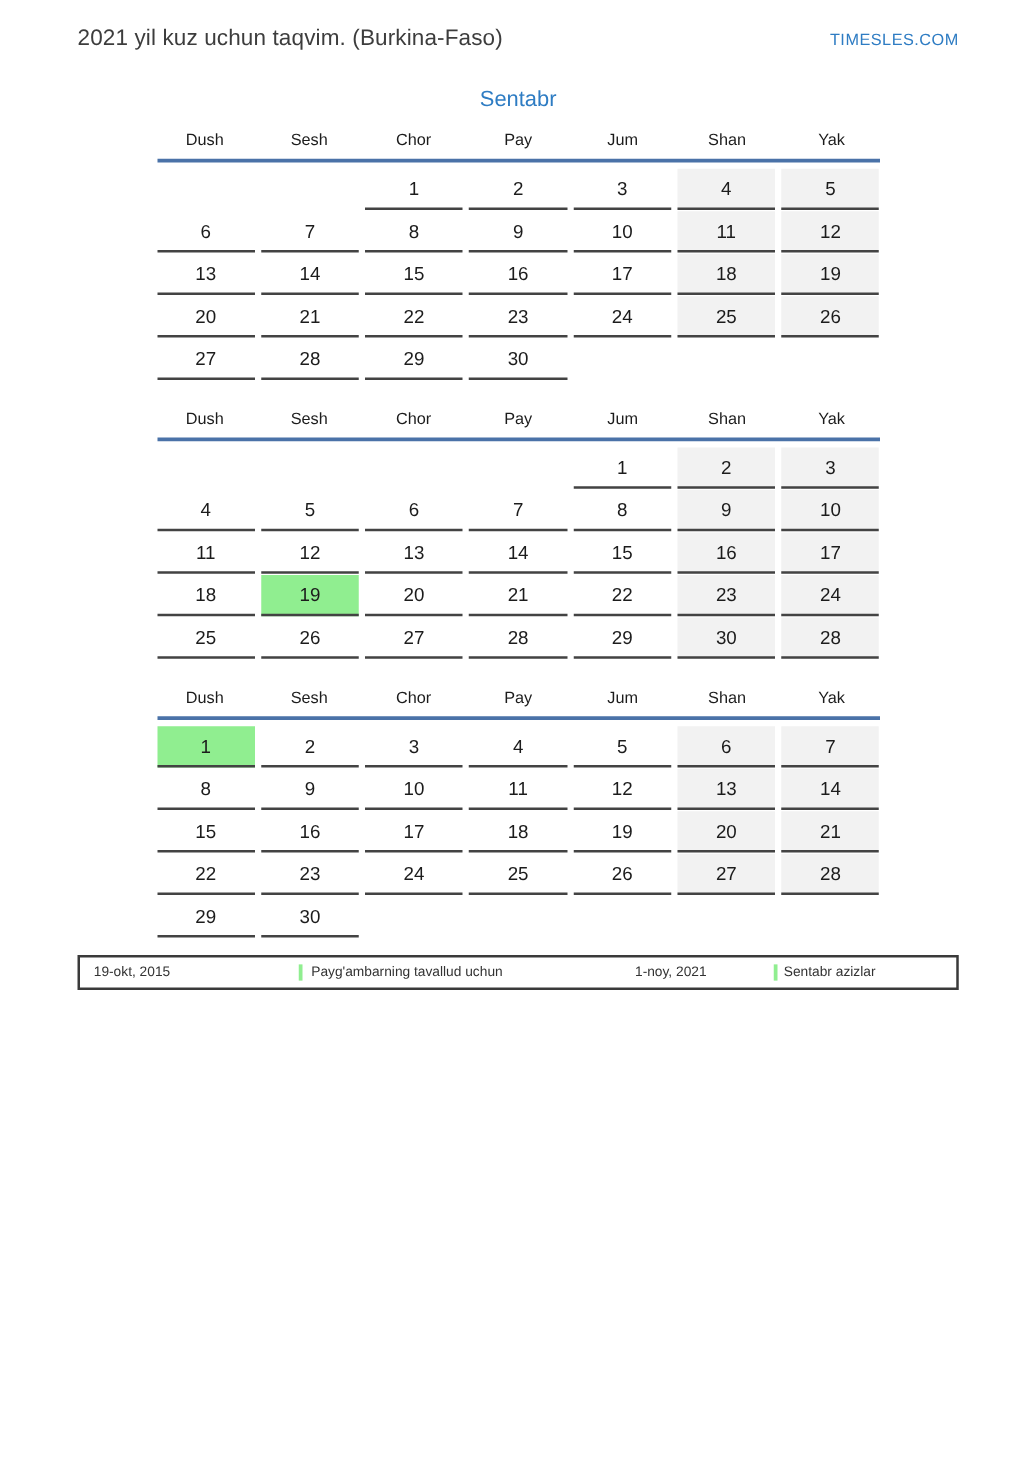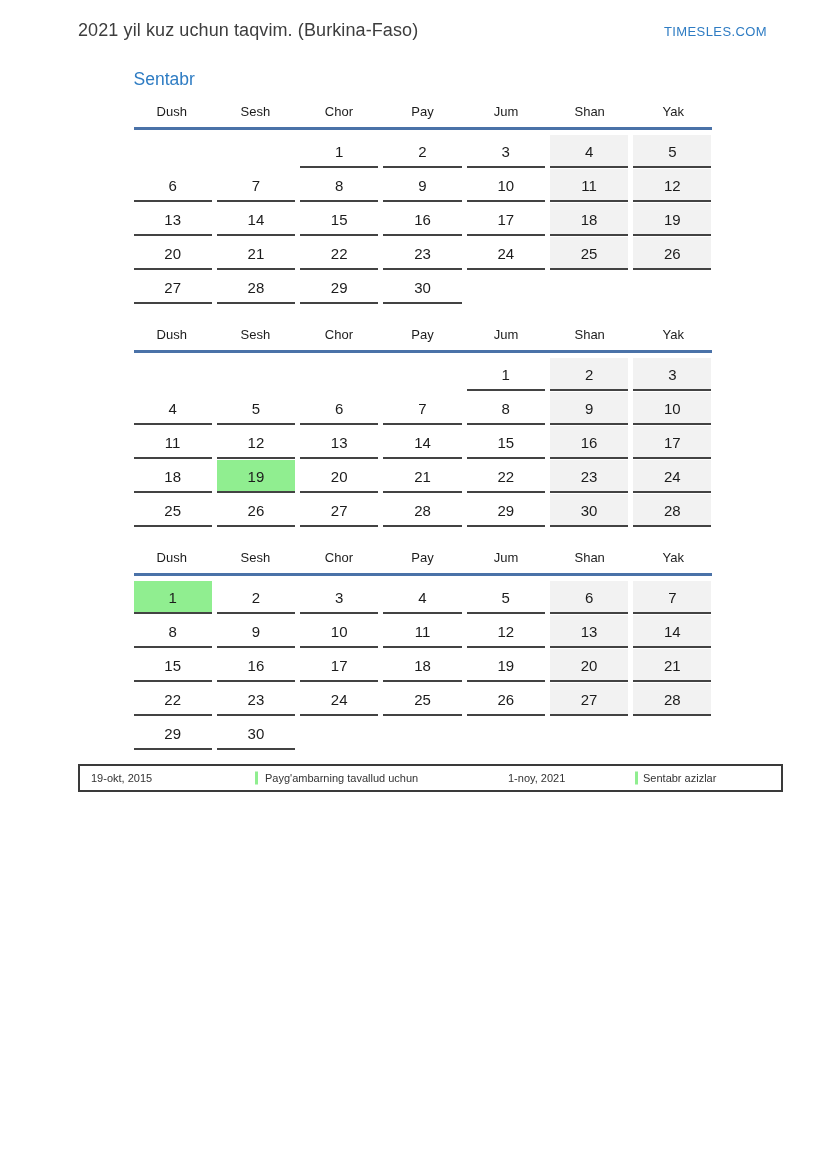--- a/index.html
+++ b/index.html
@@ -11,21 +11,20 @@
     --text-dark: #1c1c1c;
   }
   * { margin: 0; padding: 0; box-sizing: border-box; }
   body { background: #ffffff; font-family: "Liberation Sans", sans-serif; }
   .page {
     position: relative;
     width: 827px;
     height: 1169px;
     background: #ffffff;
     overflow: hidden;
-    padding-left: 16px;
   }
   .content { padding: 0 60px 0 62px; }
 
   header.top {
     padding-top: 20px;
     display: flex;
     justify-content: space-between;
     align-items: baseline;
   }
   .page-title {
@@ -39,20 +38,21 @@
     font-weight: 400;
     color: var(--accent);
     letter-spacing: 0.4px;
     text-decoration: none;
     cursor: pointer;
   }
 
   .month { width: 578px; margin: 22px auto 0; }
   .month:first-child { margin-top: 28px; }
   .month-title {
+    text-align: center;
     color: var(--accent);
     font-size: 17.5px;
     font-weight: 500;
     margin-bottom: 13px;
   }
   .week-header { display: flex; gap: 7px; }
   .wd {
     flex: 1;
     text-align: center;
     font-size: 13px;
@@ -288,19 +288,19 @@
             <div class="cell empty"></div>
             <div class="cell empty"></div>
           </div>
         </section>
       </main>
 
     <footer class="legend-box" id="legend-box">
         <span class="leg-text" style="left: 11px;">19-okt, 2015</span>
         <span class="leg-bar" style="left: 175px;"></span>
         <span class="leg-text" style="left: 185px;">Payg'ambarning tavallud uchun</span>
-        <span class="leg-text" style="left: 428px;">1-noy, 2021</span>
+        <span class="leg-text" style="left: 444px;">1-noy, 2021</span>
         <span class="leg-bar" style="left: 555px;"></span>
         <span class="leg-text" style="left: 563px;">Sentabr azizlar</span>
       </footer>
 
   </div>
 </div>
 
 </body></html>

